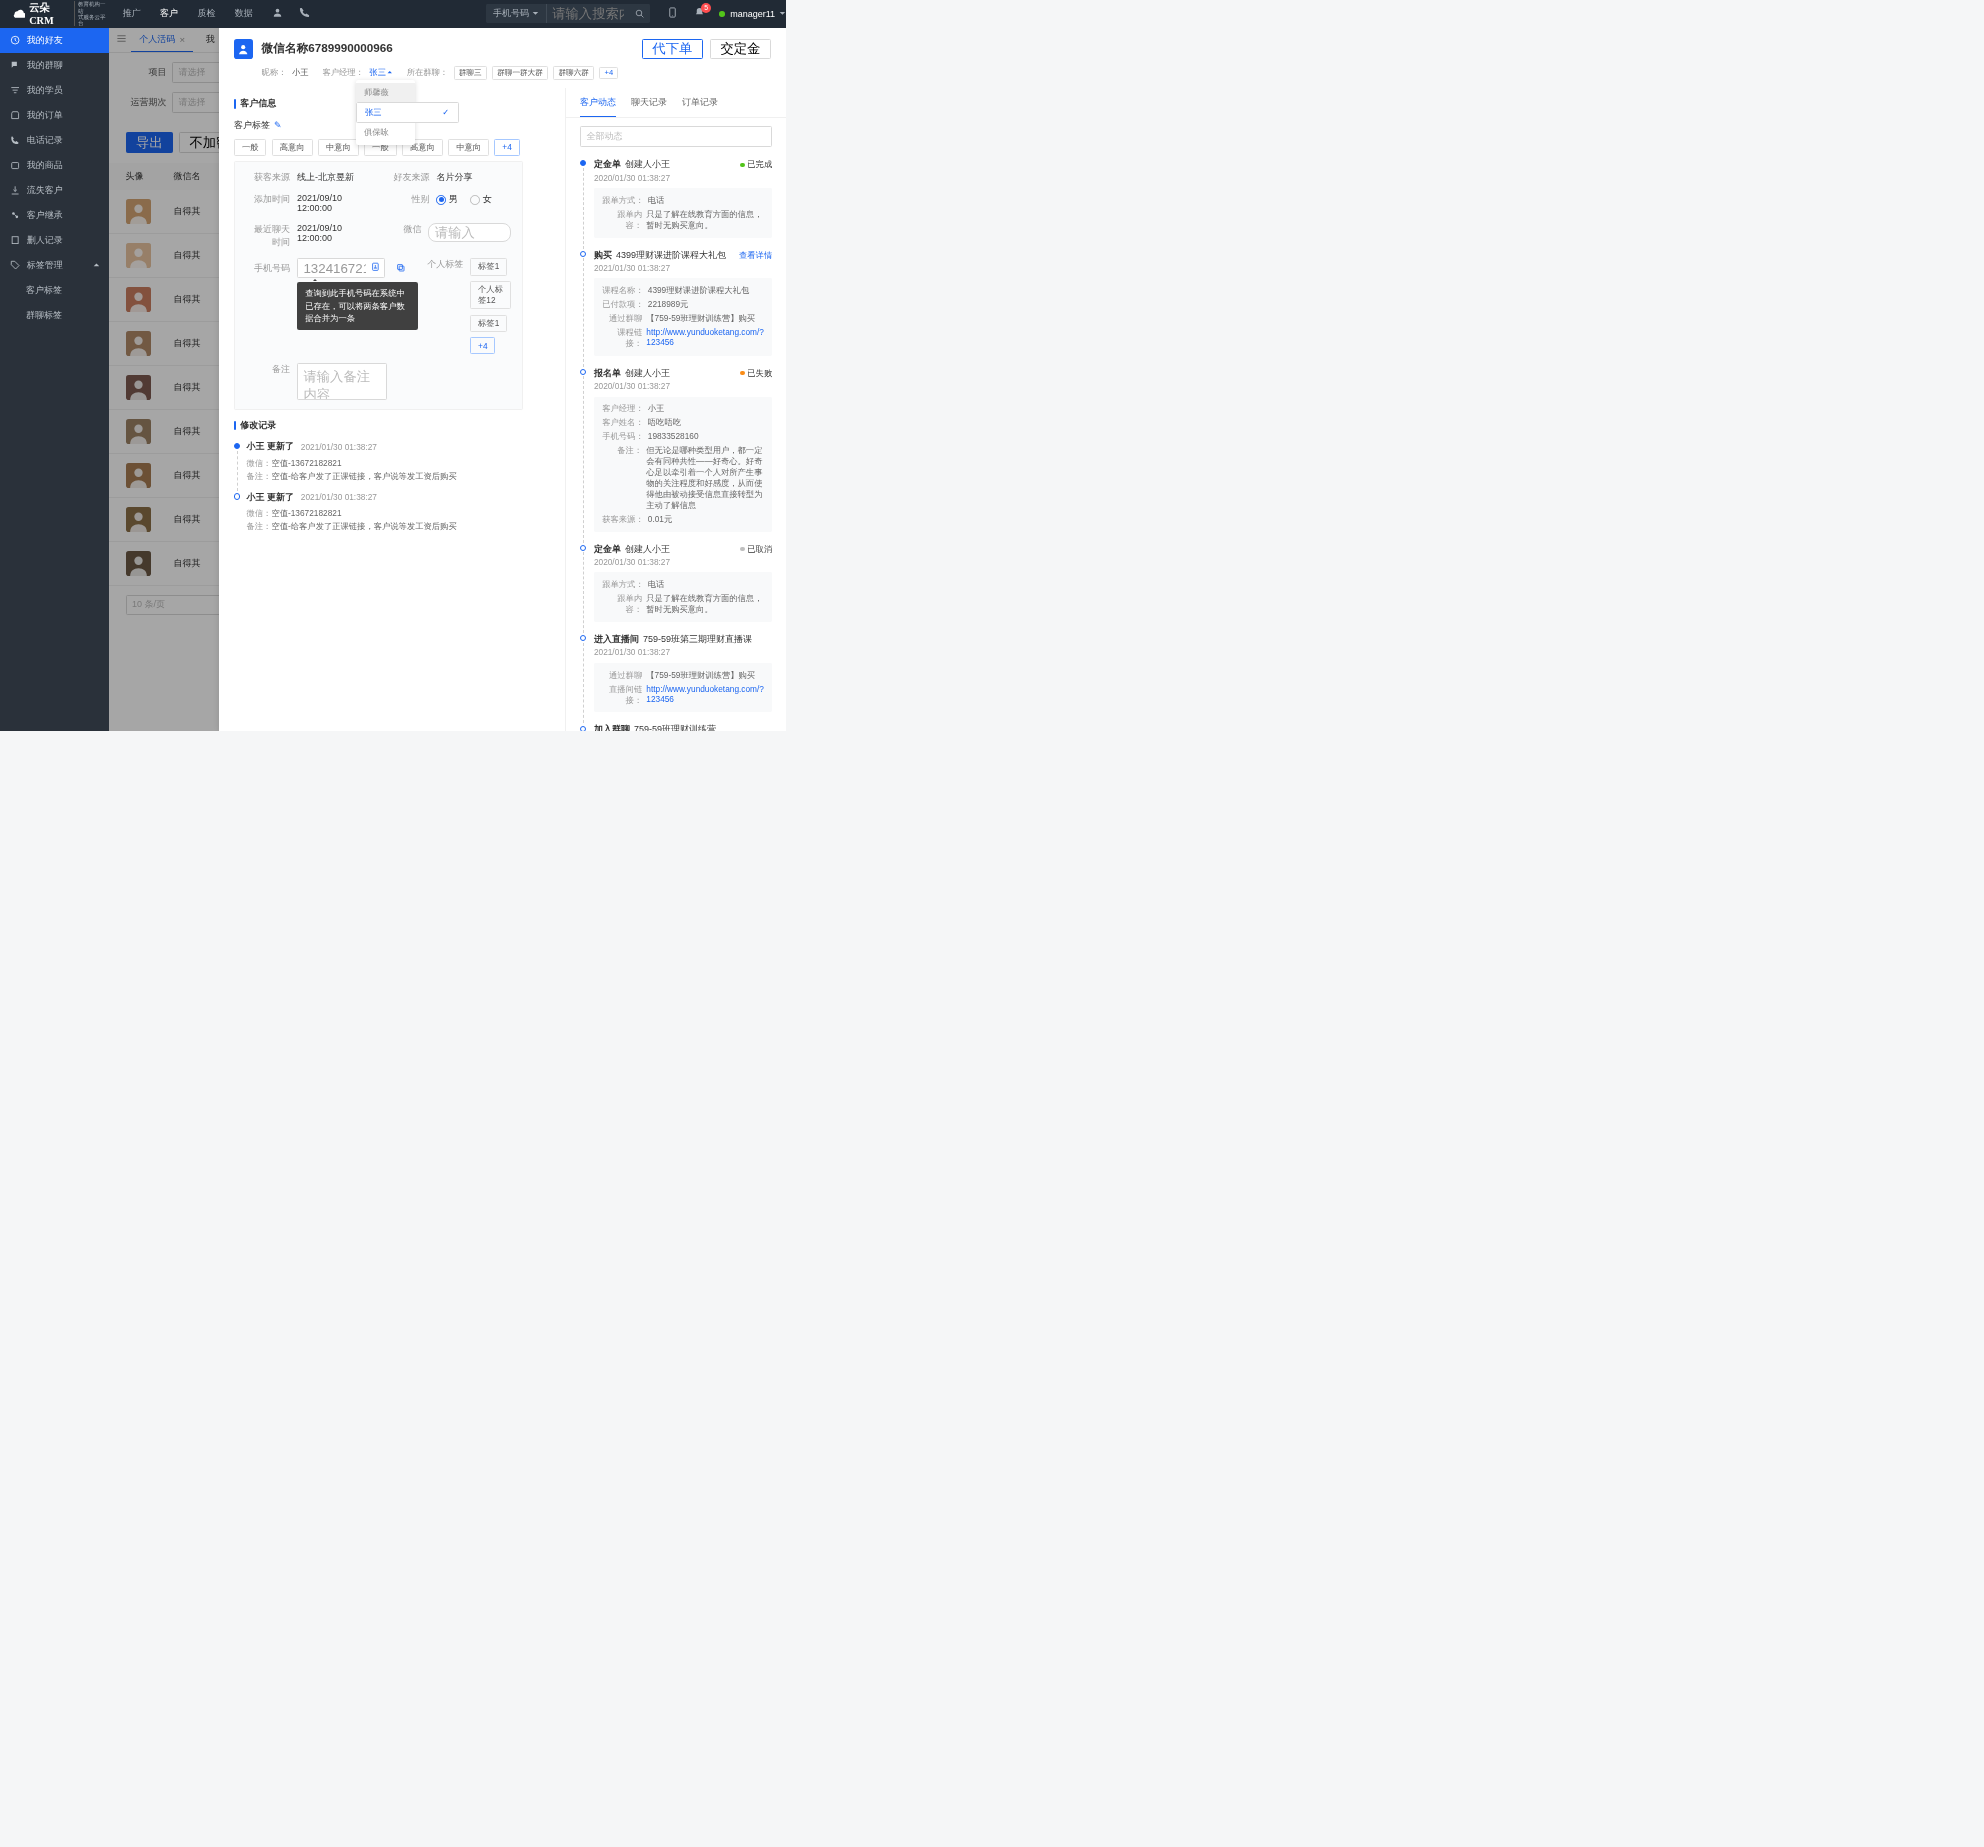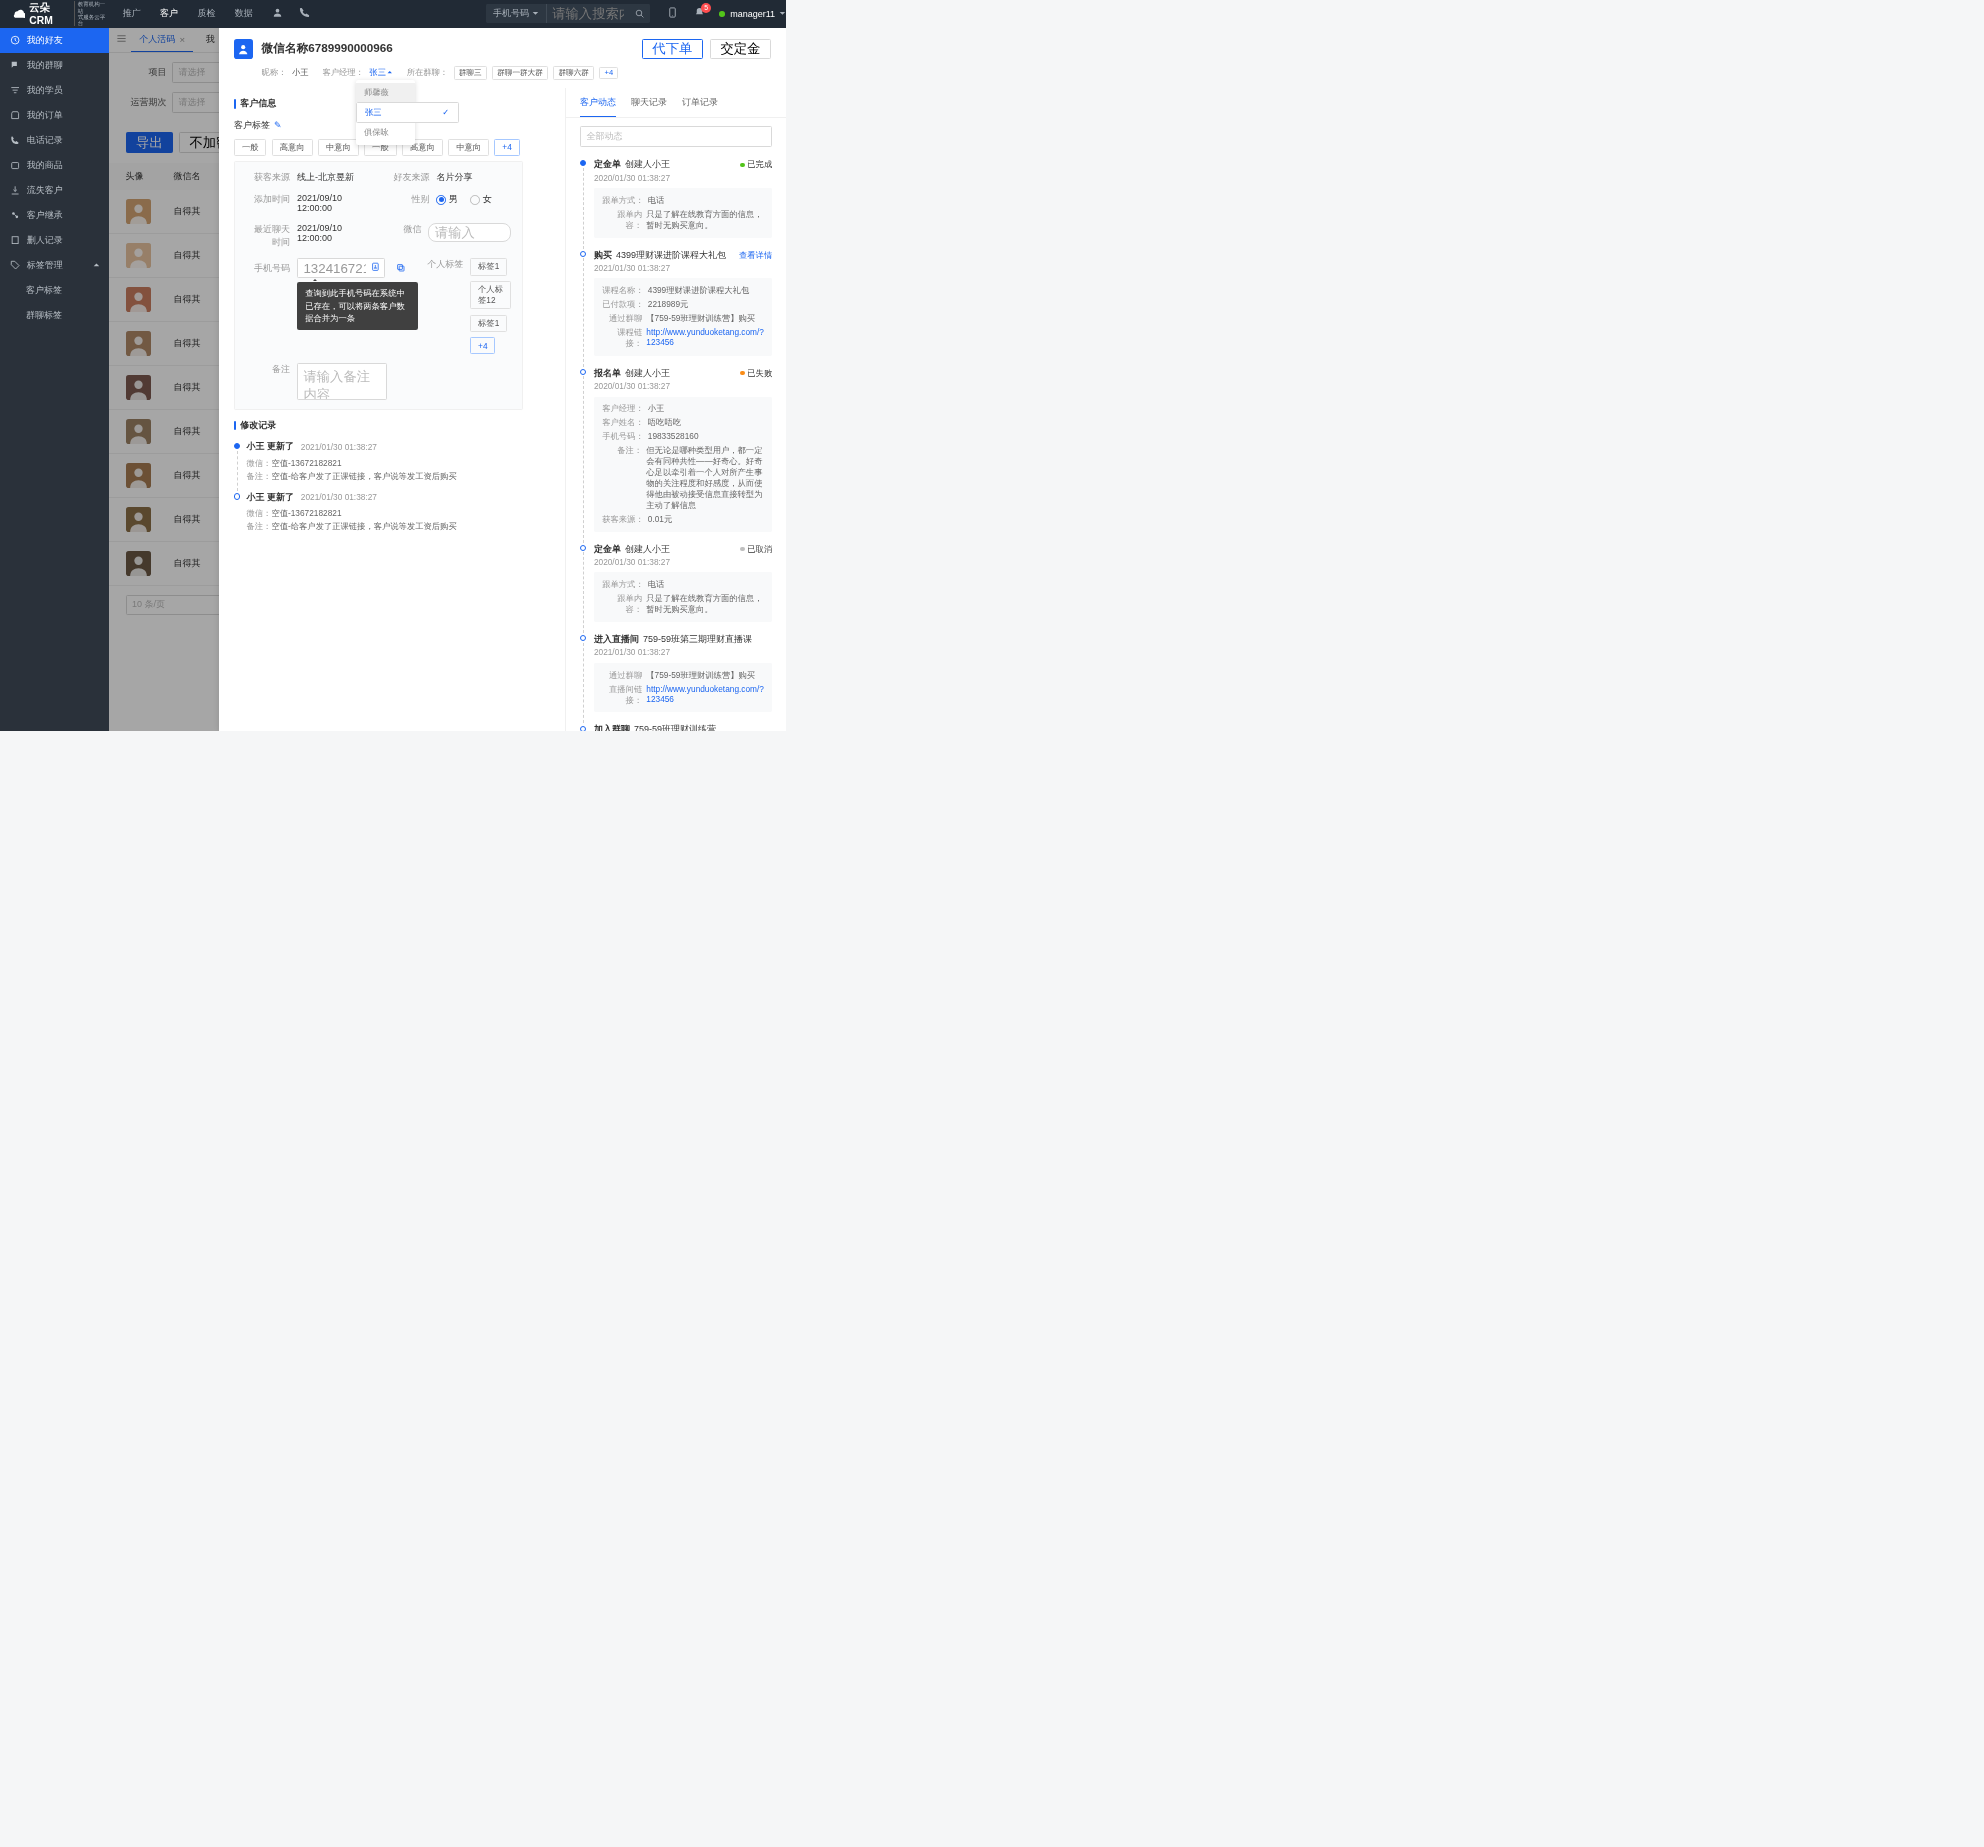--- a/index.html
+++ b/index.html
@@ -1,21 +1,21 @@
 <!DOCTYPE html>
 <html style="font-size:11px"><head>
 <meta charset="utf-8">
 <style>
 * { box-sizing: border-box; margin: 0; padding: 0; }
 body { font-family: -apple-system, "PingFang SC", "Microsoft YaHei", sans-serif; font-size: 9px; color: #333; background: #f5f6f7; width: 786px; height: 731px; overflow: hidden; position: relative; }
 .topbar { height: 27.6px; background: #212a35; display: flex; align-items: center; color: #a8b0b9; }
 .logo { width: 109px; display: flex; align-items: center; padding-left: 11px; font-size: 8.3px; }
 .logo-icon { width: 15px; height: 15px; margin-right: 4.1px; }
 .logo-icon svg { fill: #fff; }
-.logo-txt { font-size: 10.3px; font-weight: 600; color: #fff; }
+.logo-txt { font-size: 10.3px; font-weight: 600; color: #fff; font-family: Liberation Serif, serif; }
 .logo-sub { font-size: 5.5px; line-height: 6.2px; color: #a8b0b9; border-left: 0.7px solid #555; padding-left: 2.8px; margin-left: 2.8px; }
 .topnav { display: flex; gap: 19.3px; margin-left: 13.8px; }
 .topnav-item { cursor: pointer; }
 .topnav-item.active { color: #fff; }
 .top-icons { display: flex; gap: 16.5px; margin-left: 19.3px; }
 .top-icons svg { width: 11px; height: 11px; fill: #a8b0b9; cursor: pointer; }
 .spacer { flex: 1; }
 .search-cluster { display: flex; align-items: center; background: #2d3742; border-radius: 1.4px; height: 19.3px; margin-right: 16.5px; }
 .search-sel { display: flex; align-items: center; padding: 0 6.9px; color: #a8b0b9; border-right: 0.7px solid #404a55; height: 100%; cursor: pointer; }
 .search-sel svg { width: 6.9px; height: 6.9px; fill: #a8b0b9; margin-left: 2.8px; }

